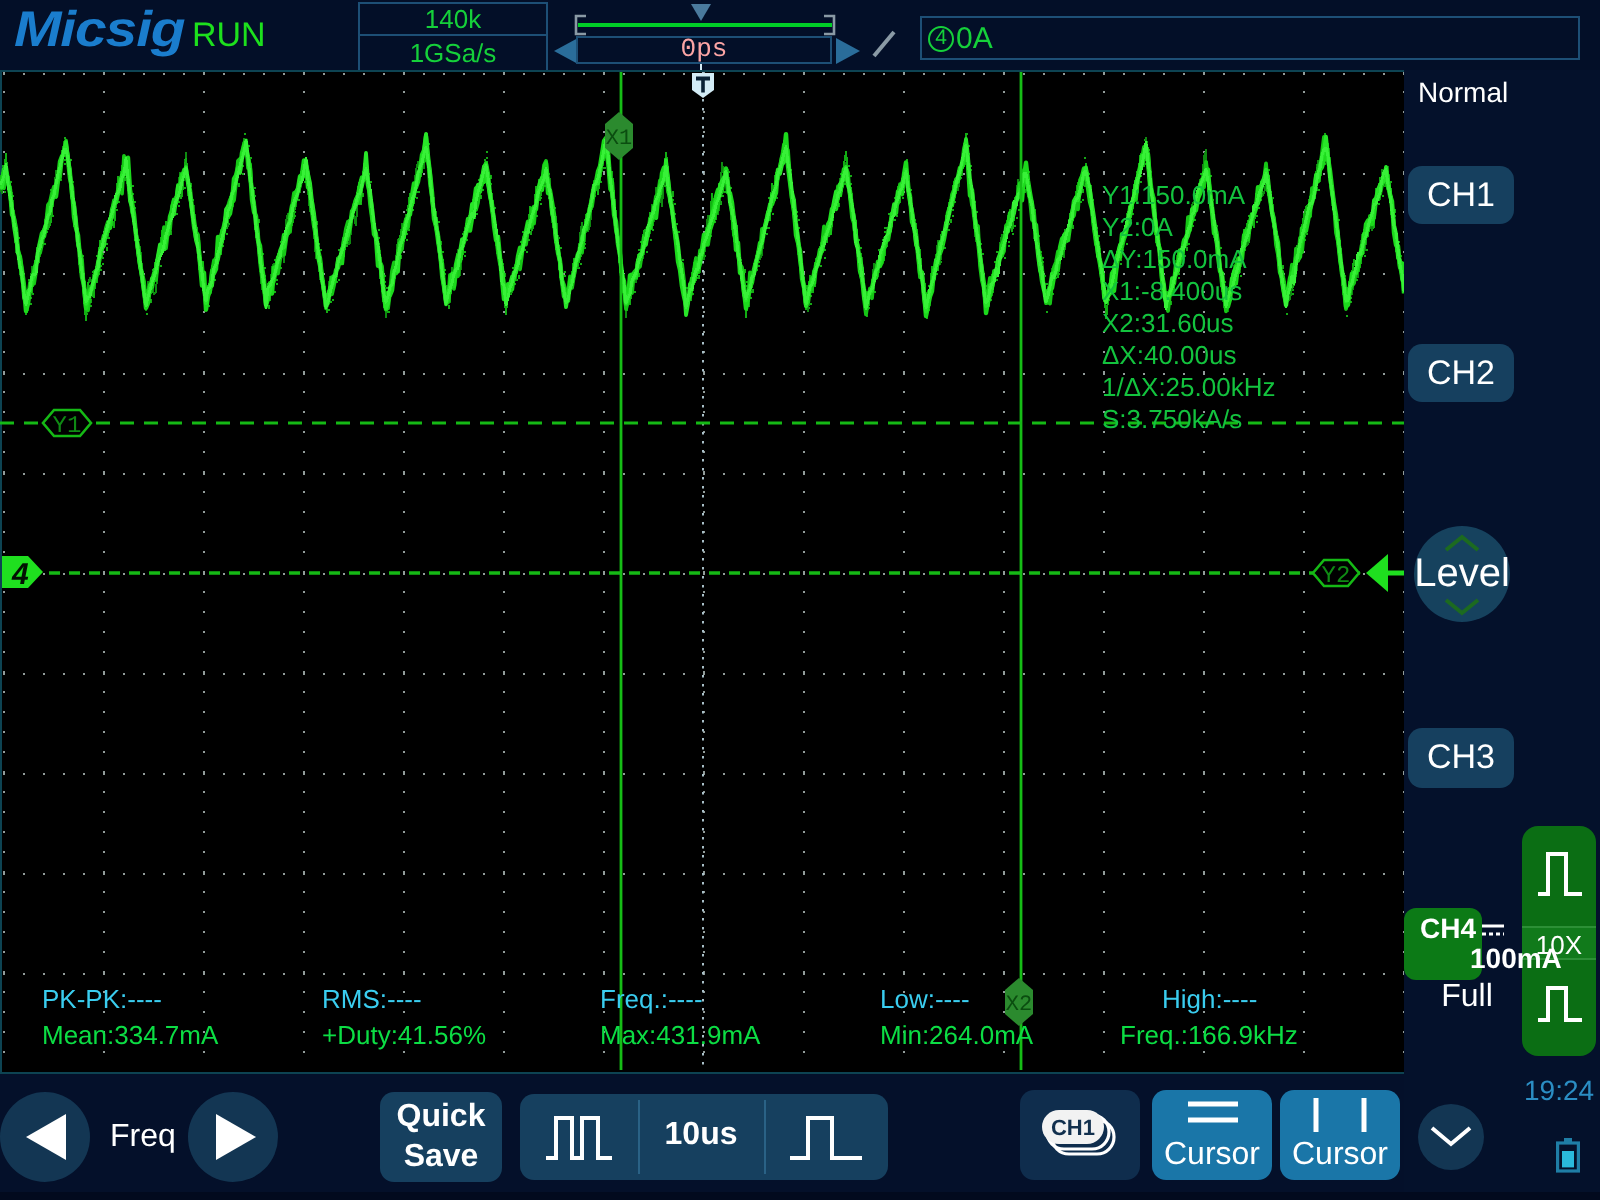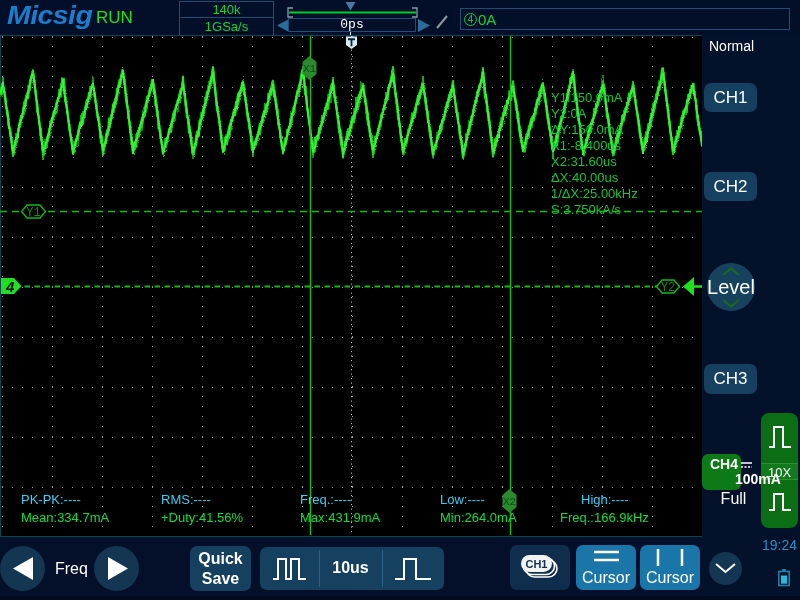--- a/index.html
+++ b/index.html
@@ -13,36 +13,36 @@
 #curtext { left:551px; top:90px; color:#13c33e; font-size:13px; line-height:16px; }
 .mrow { position:absolute; font-size:13px; }
 .cy { color:#3acdef; }
 .gr { color:#0cdd44; }
 </style></head>
 <body>
 
 <div id="topbar" class="abs"></div>
 <div class="abs" style="left:7px;top:0px;font-size:25px;font-weight:bold;font-style:italic;color:#1a7dcd;letter-spacing:-0.5px;line-height:30px;transform:scaleX(1.14);transform-origin:left">Micsig</div>
 <div class="abs" style="left:96px;top:8px;font-size:17px;color:#1de01d;">RUN</div>
-<div class="abs" style="left:179px;top:1px;width:95px;height:47px;border:1px solid #1d4f76;text-decoration:underline;">
+<div class="abs" style="left:179px;top:1px;width:95px;height:47px;border:1px solid #1d4f76;">
   <div style="height:16px;border-bottom:1px solid #1d4f76;color:#15d03a;font-size:13px;text-align:center;line-height:15px;">140k</div>
   <div style="height:15px;color:#15d03a;font-size:13px;text-align:center;line-height:18px;">1GSa/s</div>
 </div>
 
 <svg class="abs" style="left:277px;top:19px" width="12" height="13">
     <polygon points="12,0 12,13 0,6.5" fill="#2a6d9a"></polygon>
   </svg>
 
 <svg class="abs" style="left:287px;top:0" width="131" height="18">
   <polyline points="6,8 1,8 1,17 6,17" fill="none" stroke="#8a9aa5" stroke-width="1.3"></polyline>
   <polyline points="125,8 130,8 130,17 125,17" fill="none" stroke="#8a9aa5" stroke-width="1.3"></polyline>
   <line x1="2" y1="12.5" x2="129" y2="12.5" stroke="#00ce27" stroke-width="2"></line>
   <polygon points="58.5,2 68.5,2 63.5,10.5" fill="#4a7a9d"></polygon>
 </svg>
-<div class="abs" style="left:288px;top:18px;width:128px;height:14px;border:1px solid #1d4f76;color:#ffffff;font-size:13px;font-family:'Liberation Mono',monospace;text-align:center;line-height:12px;transform:translateZ(0);">0ps</div>
+<div class="abs" style="left:288px;top:18px;width:128px;height:14px;border:1px solid #1d4f76;color:#fca5a5;font-size:13px;font-family:'Liberation Mono',monospace;text-align:center;line-height:12px;transform:translateZ(0);">0ps</div>
 
 <svg class="abs" style="left:418px;top:19px" width="12" height="13">
     <polygon points="0,0 0,13 12,6.5" fill="#2a6d9a"></polygon>
   </svg>
 
 <svg class="abs" style="left:434px;top:14px" width="16" height="16">
     <line x1="3" y1="14" x2="13" y2="2" stroke="#8a9aa5" stroke-width="2"></line>
   </svg>
 
 <div class="abs" style="left:460px;top:8px;width:330px;height:22px;border:1px solid #1d4f76;">

